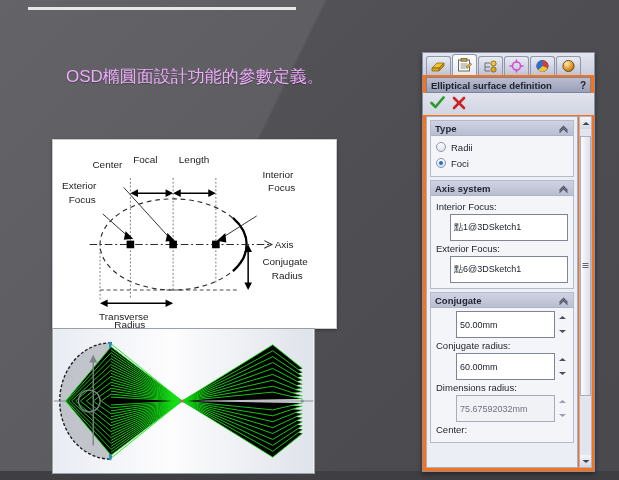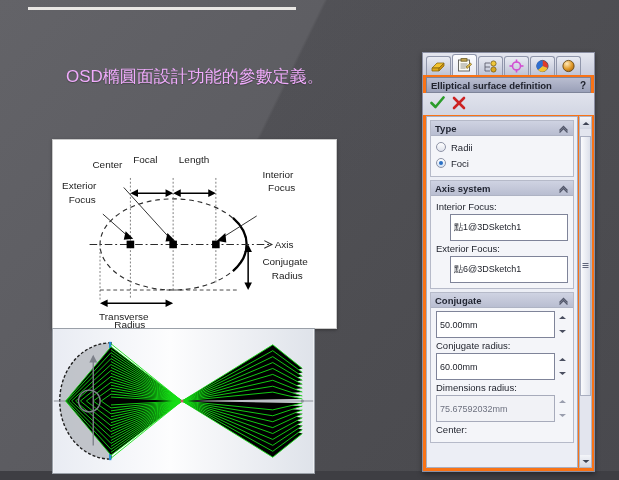--- a/index.html
+++ b/index.html
@@ -181,21 +181,21 @@
   .sw-input {
     height: 27px; background: #ffffff;
     border: 1px solid #7f8499;
     display: flex; align-items: center;
     padding: 0 3px;
     font-size: 9px; color: #1a1d26;
     overflow: hidden; white-space: nowrap;
   }
 
   .sw-spin-row { display: flex; align-items: stretch; gap: 1px; }
-  .sw-spin-row .sw-input { flex: 1; min-width: 0; }
+  .sw-spin-row .sw-input { flex: 1; min-width: 0; margin-left: 20px; }
   .sw-spin-row .sw-input.readonly { background: #f1f2f6; color: #6e7280; border-color: #a7abbb; }
   .sw-spin {
     width: 12px; display: flex; flex-direction: column;
     flex: 0 0 auto;
   }
   .sw-spin div {
     flex: 1; display: flex; align-items: center; justify-content: center;
   }
 </style>
 </head>

